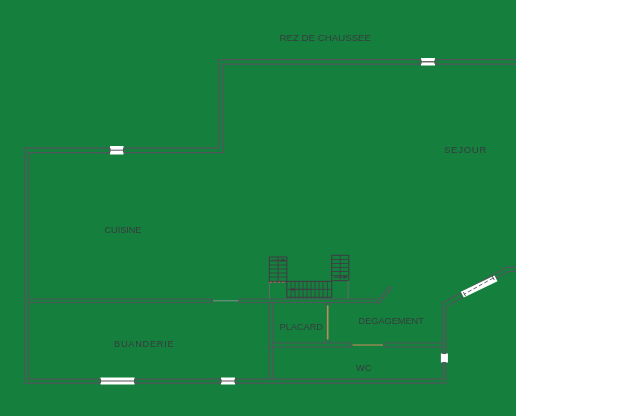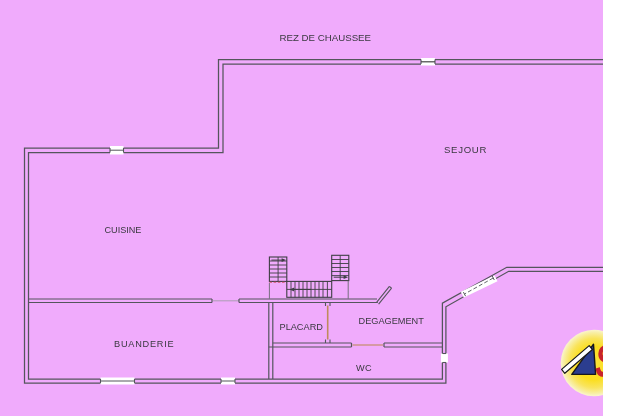--- a/index.html
+++ b/index.html
@@ -1,16 +1,16 @@
 <!DOCTYPE html>
 <html><head>
 <meta charset="utf-8">
 <style>
   html,body{margin:0;padding:0;background:#ffffff;}
-  .page{position:relative;width:603px;height:416px;background:#f0abfc;overflow:hidden;}
+  .page{position:relative;width:516px;height:416px;background:#15803d;overflow:hidden;}
   svg{display:block;}
   text{font-family:"Liberation Sans",sans-serif;fill:#39393f;}
 </style>
 </head>
 <body>
 <div class="page">
 <svg width="644" height="416" viewBox="0 0 644 416">
 <defs>
   <radialGradient id="logograd" cx="50%" cy="50%" r="50%">
     <stop offset="0%" stop-color="#fbe23a"></stop>

